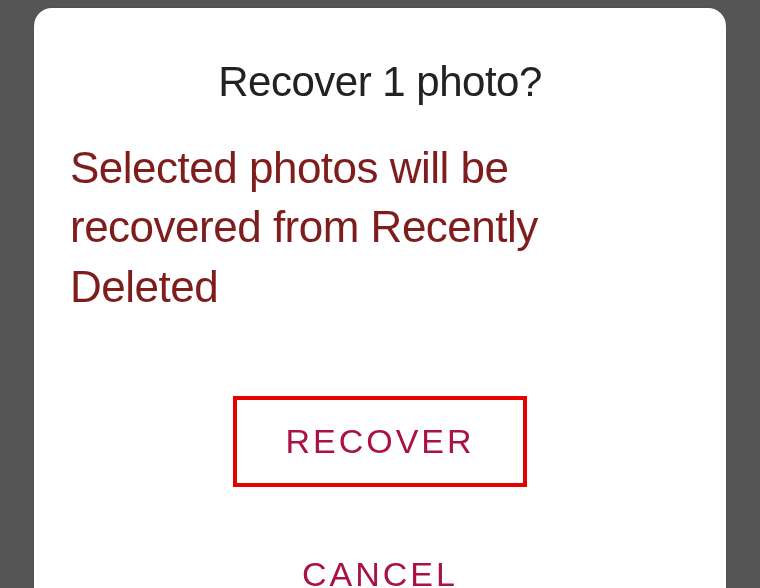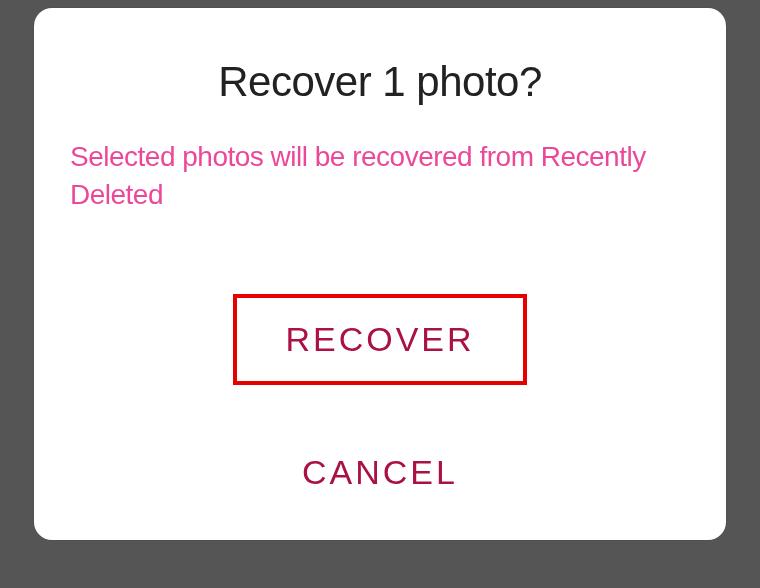--- a/index.html
+++ b/index.html
@@ -27,23 +27,23 @@
     }
     .dialog-title {
       text-align: center;
       font-size: 42px;
       font-weight: 400;
       color: #222;
       letter-spacing: -0.5px;
       margin-bottom: 32px;
     }
     .dialog-message {
-      font-size: 28px;
+      font-size: 44px;
       font-weight: 300;
-      color: #ec4899;
+      color: #7f1d1d;
       line-height: 1.35;
       letter-spacing: -0.5px;
       padding: 0 6px;
       margin-bottom: 80px;
     }
     .button-group {
       display: flex;
       flex-direction: column;
       align-items: center;
       gap: 60px;

